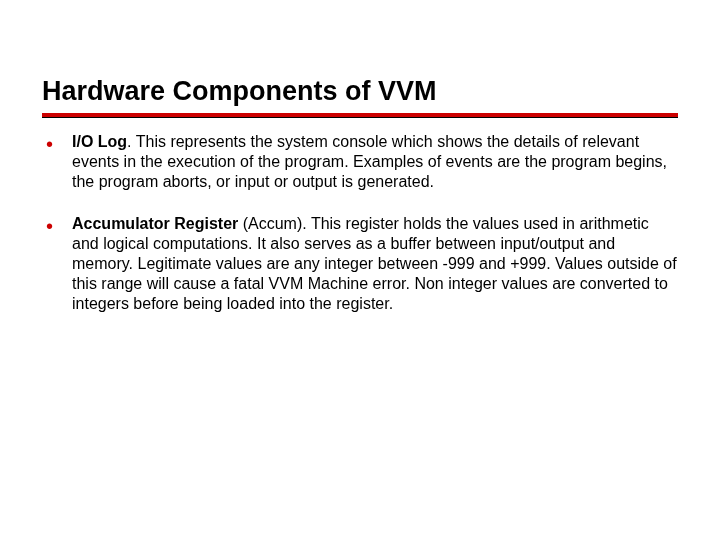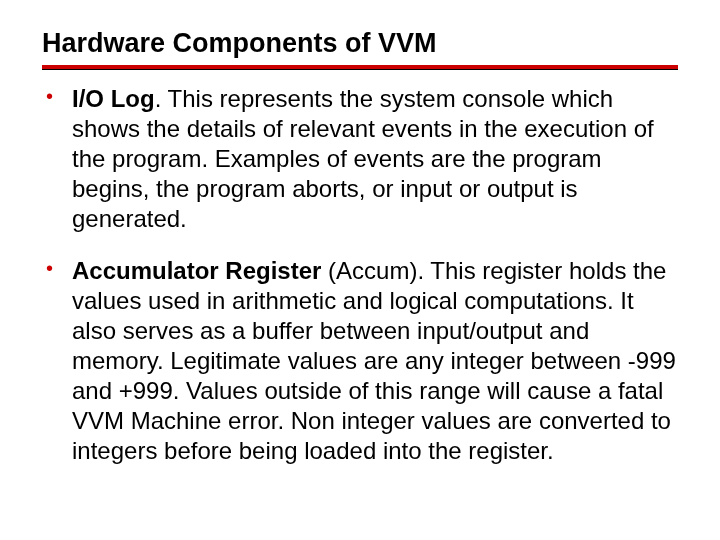--- a/index.html
+++ b/index.html
@@ -7,20 +7,21 @@
     padding: 0;
     width: 720px;
     height: 540px;
     background: #ffffff;
     font-family: Verdana, Geneva, sans-serif;
     color: #000000;
   }
   .slide {
     box-sizing: border-box;
     padding: 28px 42px 20px 42px;
+    margin-top: 48px;
   }
   .title {
     font-family: Arial, Helvetica, sans-serif;
     font-weight: 900;
     font-size: 27px;
     letter-spacing: 0px;
     margin: 0 0 6px 0;
   }
   .rule-thick {
     height: 4px;
@@ -34,21 +35,21 @@
   }
   ul.items {
     list-style: none;
     margin: 0;
     padding: 0;
   }
   ul.items > li {
     position: relative;
     padding-left: 30px;
     margin-bottom: 22px;
-    font-size: 24px;
+    font-size: 16px;
     line-height: 1.25;
   }
   ul.items > li::before {
     content: "•";
     position: absolute;
     left: 4px;
     top: 0;
     color: #cc0000;
     font-size: 20px;
     line-height: 1.2;

